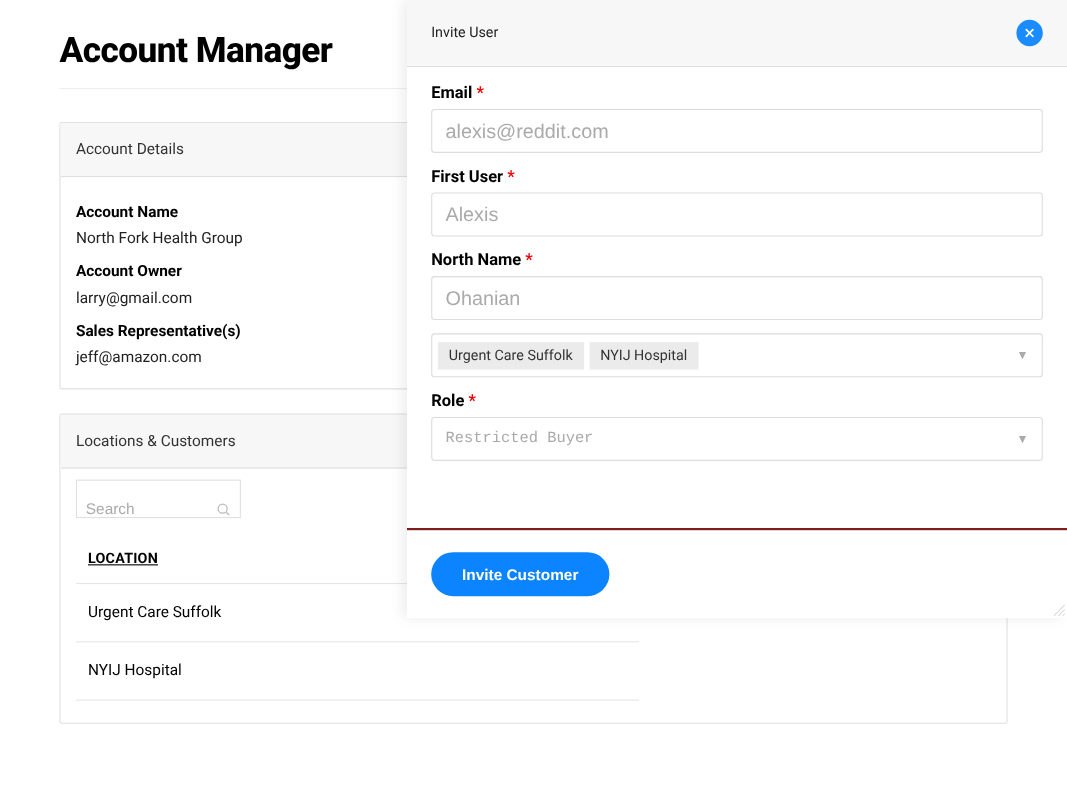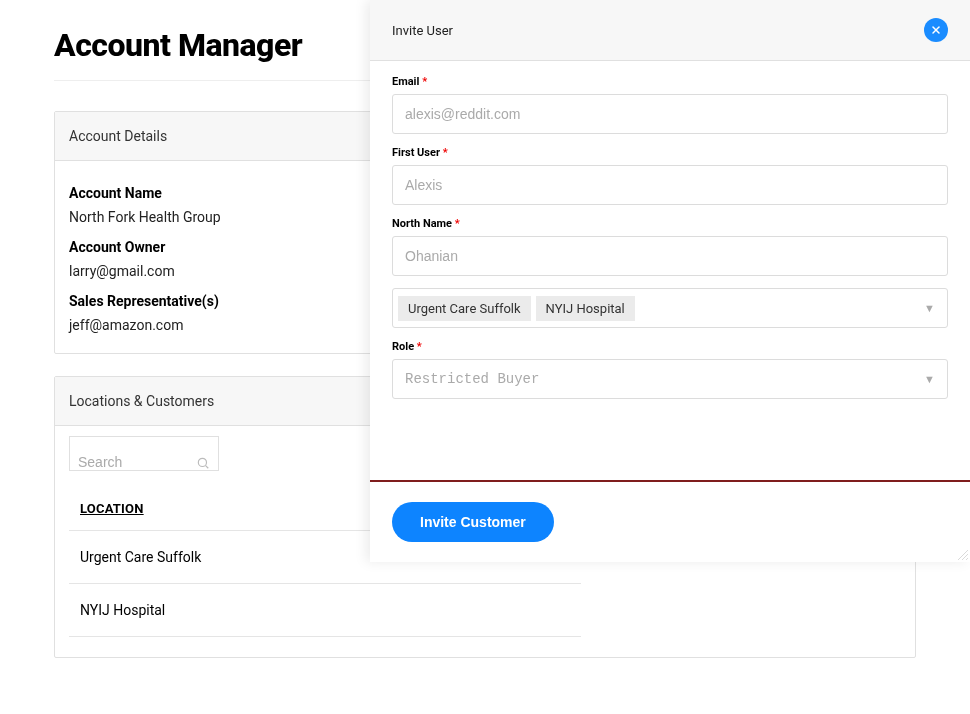--- a/index.html
+++ b/index.html
@@ -139,34 +139,34 @@
     }
     .panel-body {
       padding: 14px 22px;
       flex: 1;
       overflow: auto;
     }
     .field {
       margin-bottom: 12px;
     }
     .field-label {
-      font-size: 11px;
+      font-size: 15px;
       font-weight: 700;
       margin-bottom: 6px;
     }
     .required {
       color: #e00;
     }
     .text-input {
       width: 100%;
       height: 40px;
       border: 1px solid #dcdcdc;
       border-radius: 3px;
       padding: 16px 12px;
-      font-size: 14px;
+      font-size: 18px;
       color: #333;
       outline: none;
     }
     .text-input::placeholder {
       color: #aaa;
     }
     .multi-select {
       width: 100%;
       min-height: 40px;
       border: 1px solid #dcdcdc;

